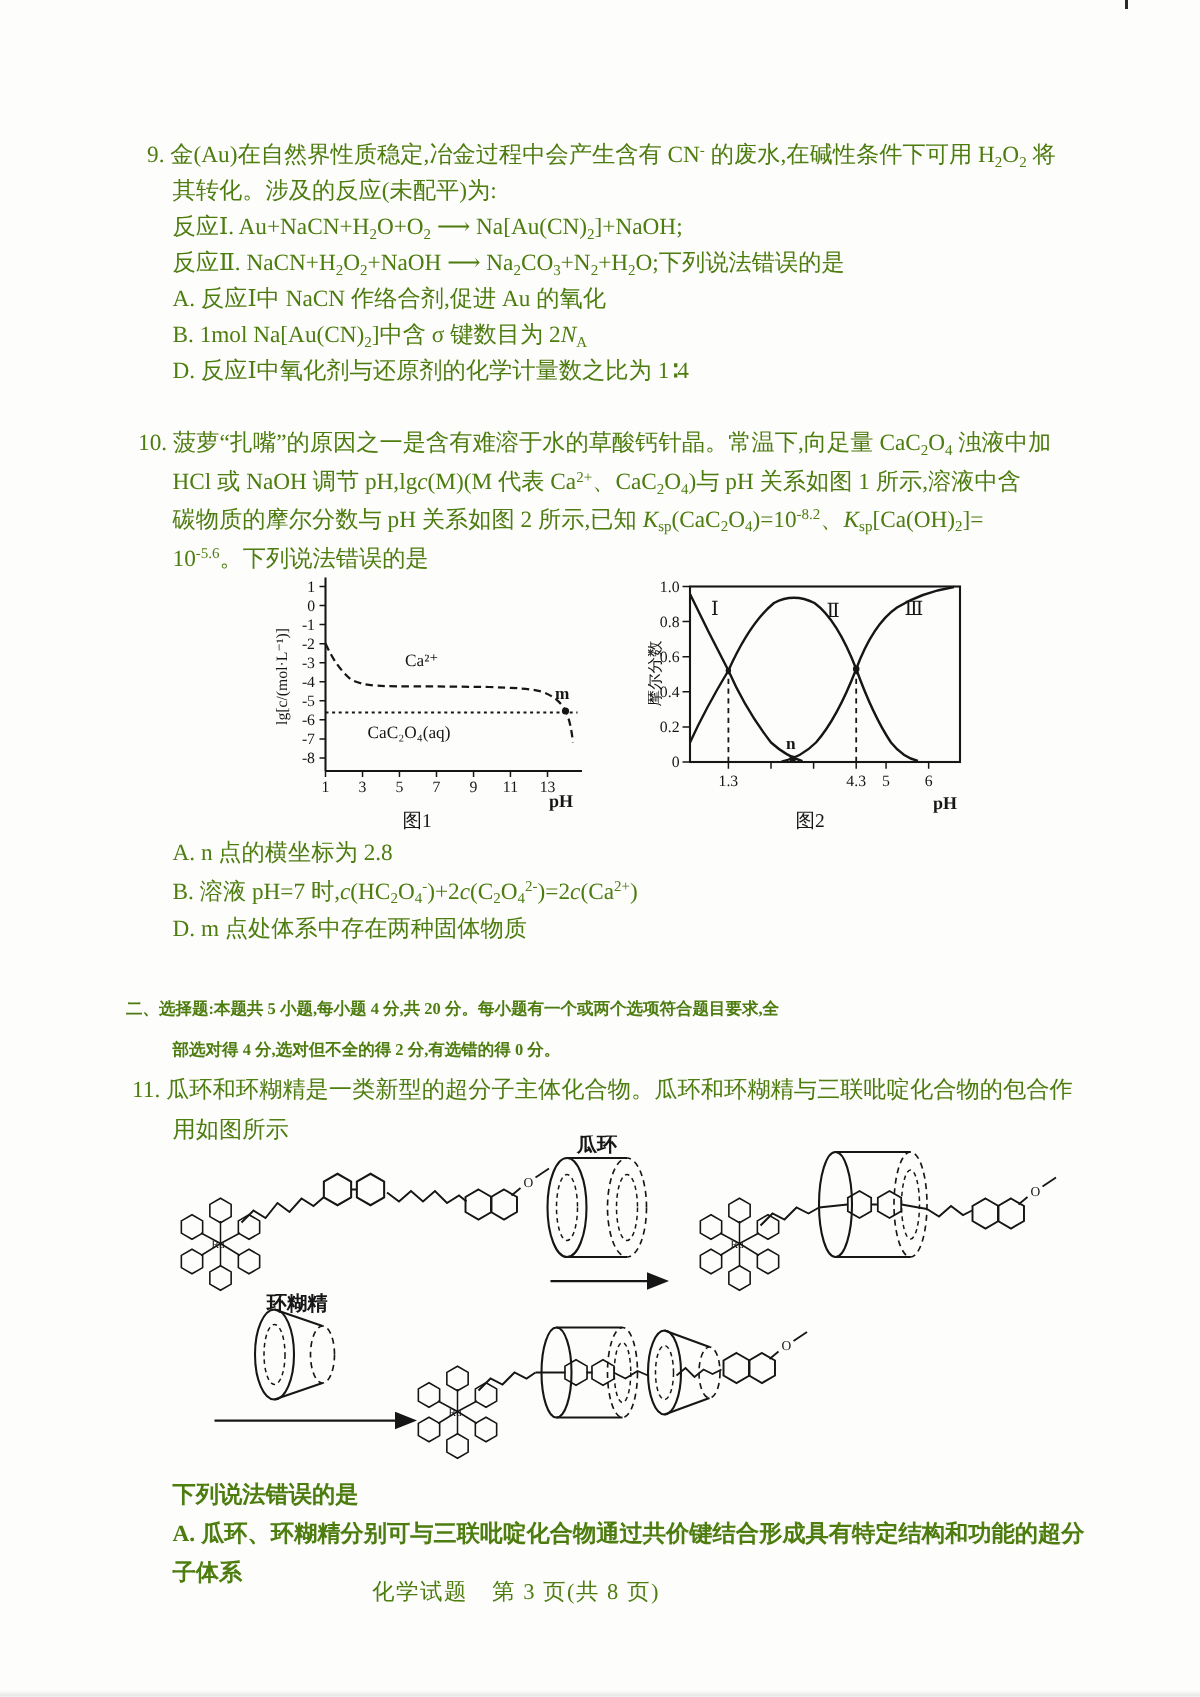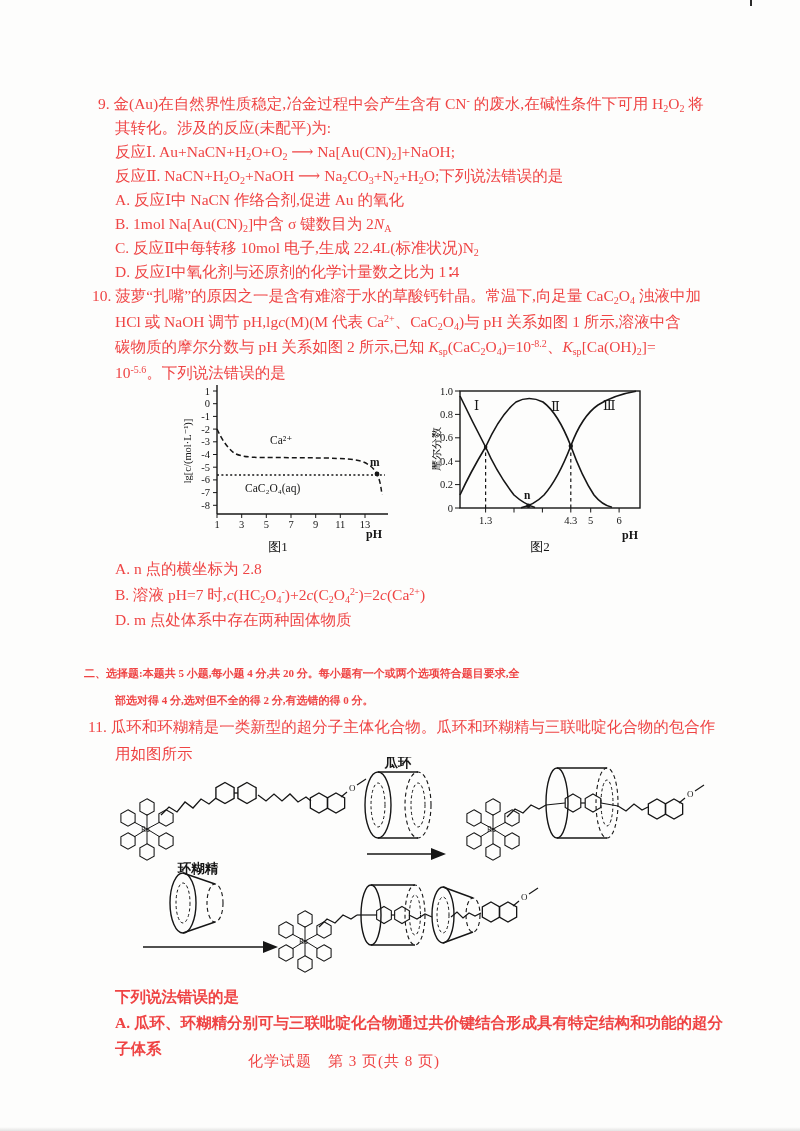--- a/index.html
+++ b/index.html
@@ -1,17 +1,17 @@
 <!DOCTYPE html>
 <html><head>
 <meta charset="utf-8">
 <style>
   html,body{margin:0;padding:0;background:#e9e9e7;}
   #page{position:relative;width:800px;height:1131px;background:#fdfdfc;overflow:hidden;
-        font-family:"Liberation Serif","DejaVu Serif",serif;color:#ef4444;}
+        font-family:"Liberation Serif","DejaVu Serif",serif;color:#4d7c0f;}
   .abs{position:absolute;}
   .textblock{left:98px;right:40px;}
   .line{white-space:nowrap;font-size:15.5px;}
   sub,sup{font-size:10px;line-height:0;}
   sub{vertical-align:-3px;}
   sup{vertical-align:5px;}
   i{font-style:italic;}
   #q9 .line{line-height:24px;margin-left:17px;}
   #q9 .line:nth-child(1){margin-left:0;}
   #q10t .line{line-height:25.5px;margin-left:17px;}
@@ -36,21 +36,20 @@
 <div id="page">
   <div class="reg-mark"></div>
 
   <div id="q9" class="abs textblock" style="top:92px;">
       <div class="line">9. 金(Au)在自然界性质稳定,冶金过程中会产生含有 CN<sup>-</sup> 的废水,在碱性条件下可用 H<sub>2</sub>O<sub>2</sub> 将</div>
       <div class="line">其转化。涉及的反应(未配平)为:</div>
       <div class="line">反应Ⅰ. Au+NaCN+H<sub>2</sub>O+O<sub>2</sub> ⟶ Na[Au(CN)<sub>2</sub>]+NaOH;</div>
       <div class="line">反应Ⅱ. NaCN+H<sub>2</sub>O<sub>2</sub>+NaOH ⟶ Na<sub>2</sub>CO<sub>3</sub>+N<sub>2</sub>+H<sub>2</sub>O;下列说法错误的是</div>
       <div class="line">A. 反应Ⅰ中 NaCN 作络合剂,促进 Au 的氧化</div>
       <div class="line">B. 1mol Na[Au(CN)<sub>2</sub>]中含 σ 键数目为 2<i>N</i><sub>A</sub></div>
-      <div class="line">C. 反应Ⅱ中每转移 10mol 电子,生成 22.4L(标准状况)N<sub>2</sub></div>
       <div class="line">D. 反应Ⅰ中氧化剂与还原剂的化学计量数之比为 1∶4</div>
     </div>
 
   <div id="q10t" class="abs textblock" style="top:283px;">
       <div class="line">10. 菠萝“扎嘴”的原因之一是含有难溶于水的草酸钙针晶。常温下,向足量 CaC<sub>2</sub>O<sub>4</sub> 浊液中加</div>
       <div class="line">HCl 或 NaOH 调节 pH,lg<i>c</i>(M)(M 代表 Ca<sup>2+</sup>、CaC<sub>2</sub>O<sub>4</sub>)与 pH 关系如图 1 所示,溶液中含</div>
       <div class="line">碳物质的摩尔分数与 pH 关系如图 2 所示,已知 <i>K</i><sub>sp</sub>(CaC<sub>2</sub>O<sub>4</sub>)=10<sup>-8.2</sup>、<i>K</i><sub>sp</sub>[Ca(OH)<sub>2</sub>]=</div>
       <div class="line">10<sup>-5.6</sup>。下列说法错误的是</div>
     </div>
 

